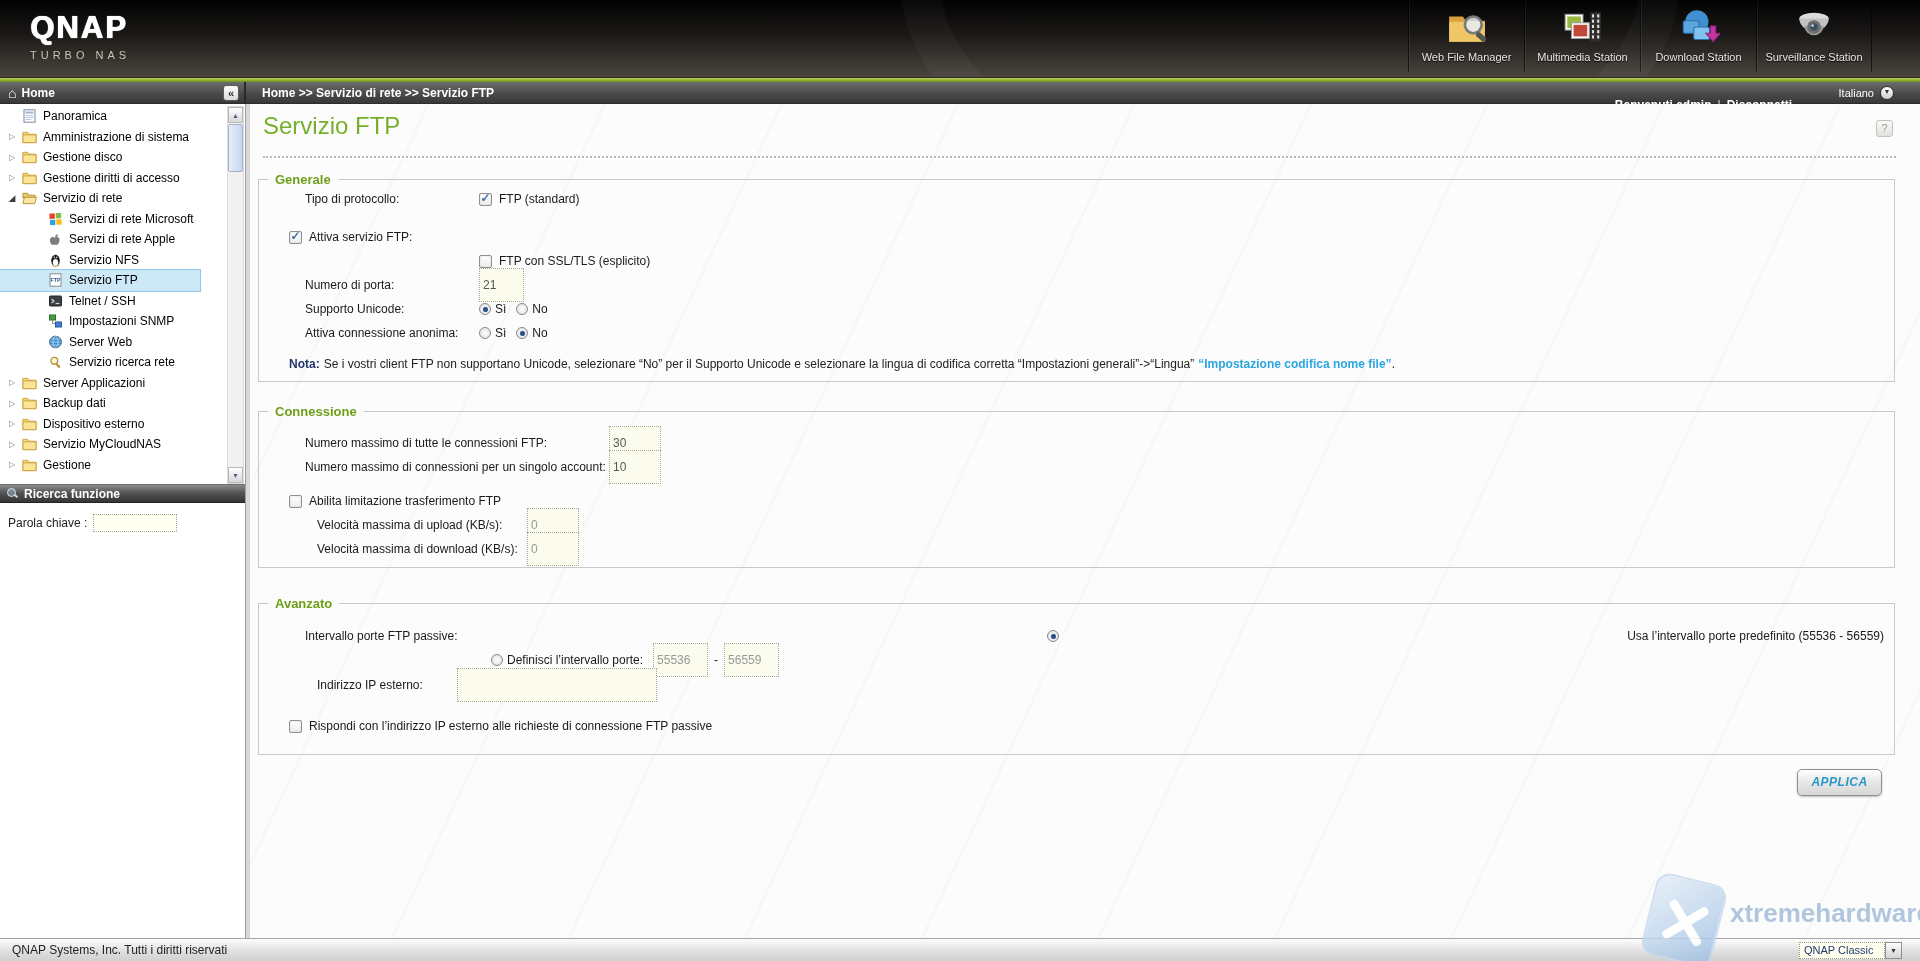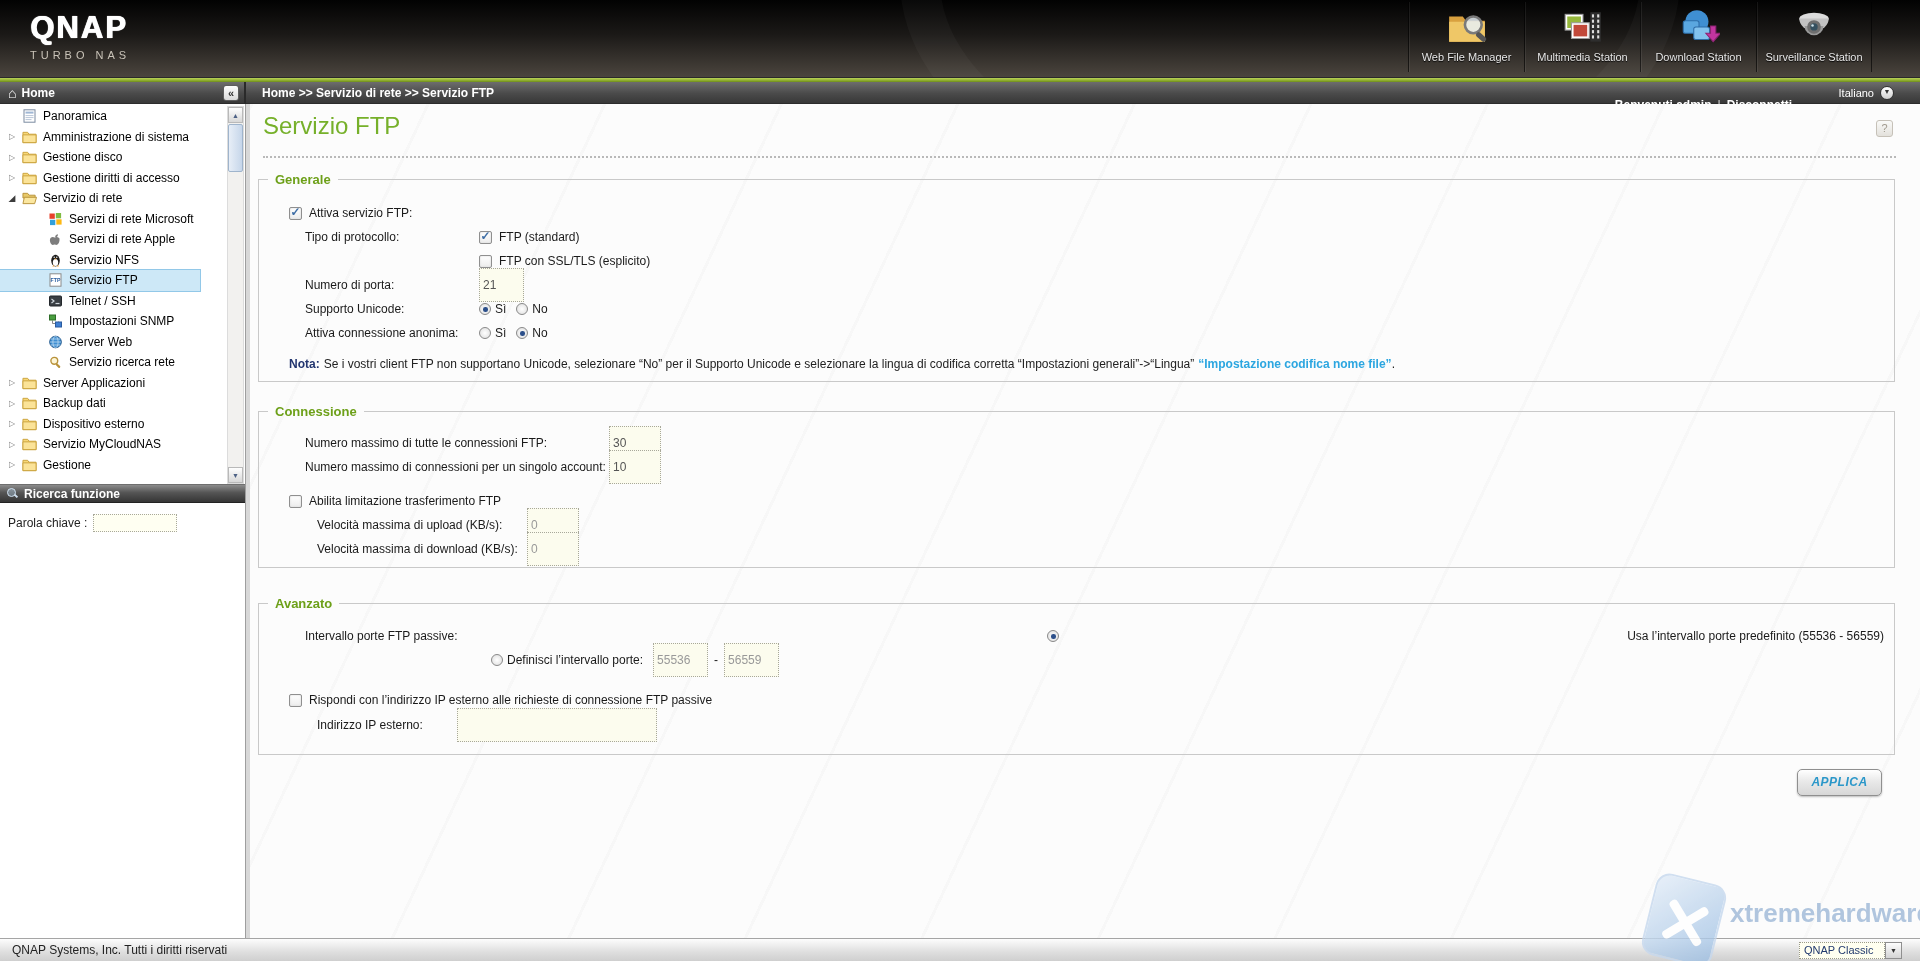--- a/index.html
+++ b/index.html
@@ -463,28 +463,28 @@
   </div>
 </div>
 
 <div class="content">
   <div class="page-title">Servizio FTP</div>
   <div class="title-dots"></div>
   <div class="help-icon">?</div>
 
   <fieldset class="fs-generale">
     <legend>Generale</legend>
-    <div class="row ml30 pad-top14" style="height:38px">
-      <span class="cb checked"></span>
-      <span>Attiva servizio FTP:</span>
-    </div>
     <div class="row ml46">
       <span class="lbl174">Tipo di protocollo:</span>
       <span class="cb checked"></span>
       <span>FTP (standard)</span>
+    </div>
+    <div class="row ml30 pad-top14" style="height:38px">
+      <span class="cb checked"></span>
+      <span>Attiva servizio FTP:</span>
     </div>
     <div class="row ml220">
       <span class="cb"></span>
       <span>FTP con SSL/TLS (esplicito)</span>
     </div>
     <div class="row ml46">
       <span class="lbl174">Numero di porta:</span>
       <input class="tin w45" type="text" value="21" style="">
     </div>
     <div class="row ml46">
@@ -540,27 +540,27 @@
       <span class="rd on"></span>
       <span class="rd-lbl">Usa l’intervallo porte predefinito (55536 - 56559)</span>
     </div>
     <div class="row ml232">
       <span class="rd"></span>
       <span class="rd-lbl">Definisci l’intervallo porte:</span>
       <input class="tin w55 dim" type="text" value="55536" style="">
       <span style="margin:0 6px">-</span>
       <input class="tin w55 dim" type="text" value="56559" style="">
     </div>
+    <div class="row ml58" style="height:26px">
+      <span class="lbl140">Indirizzo IP esterno:</span>
+      <input class="tin w200" type="text" value="" style="">
+    </div>
     <div class="row ml30 gap16">
       <span class="cb"></span>
       <span>Rispondi con l’indirizzo IP esterno alle richieste di connessione FTP passive</span>
-    </div>
-    <div class="row ml58" style="height:26px">
-      <span class="lbl140">Indirizzo IP esterno:</span>
-      <input class="tin w200" type="text" value="" style="">
     </div>
   </fieldset>
 
   <div class="apply-btn">APPLICA</div>
 </div>
 
 <div class="watermark">
   <div class="wm-badge"></div>
   <div class="wm-text">xtremehardware.com</div>
 </div>

